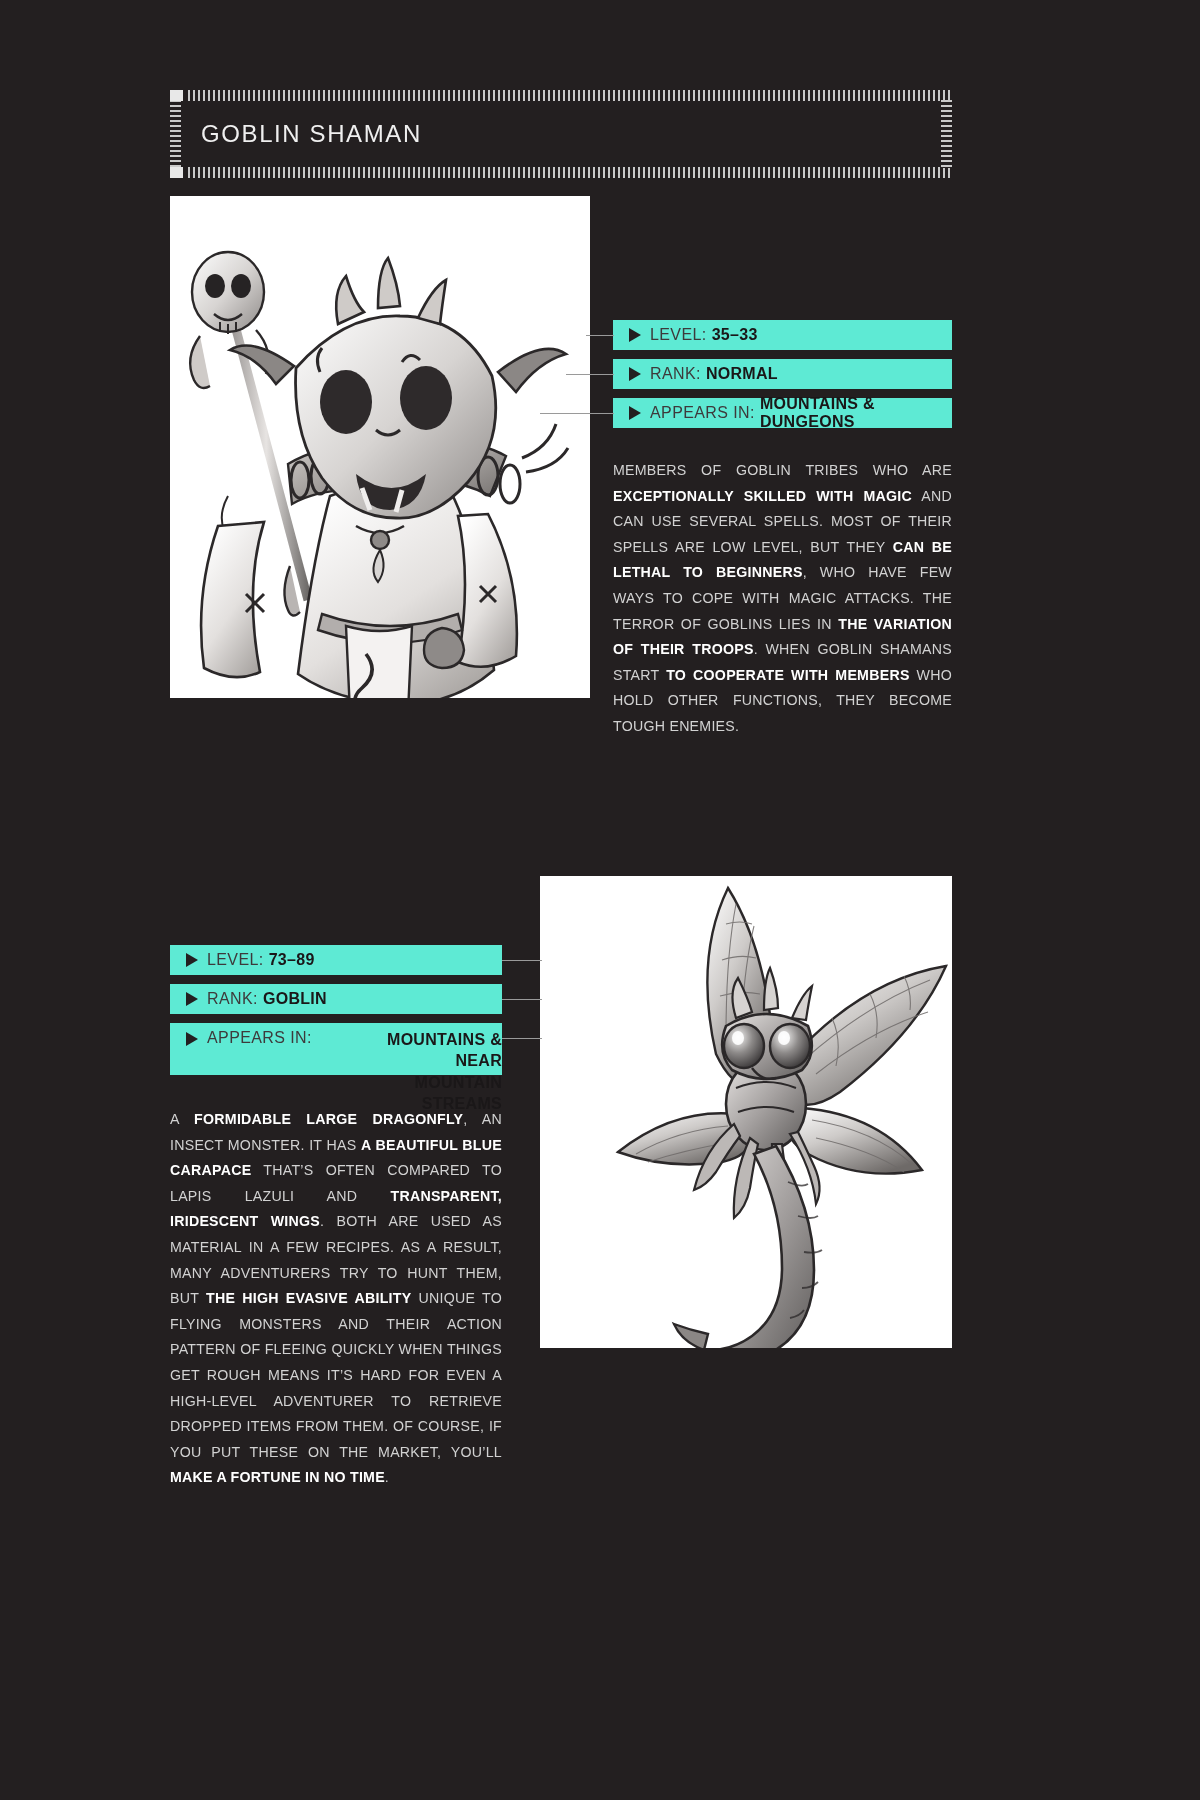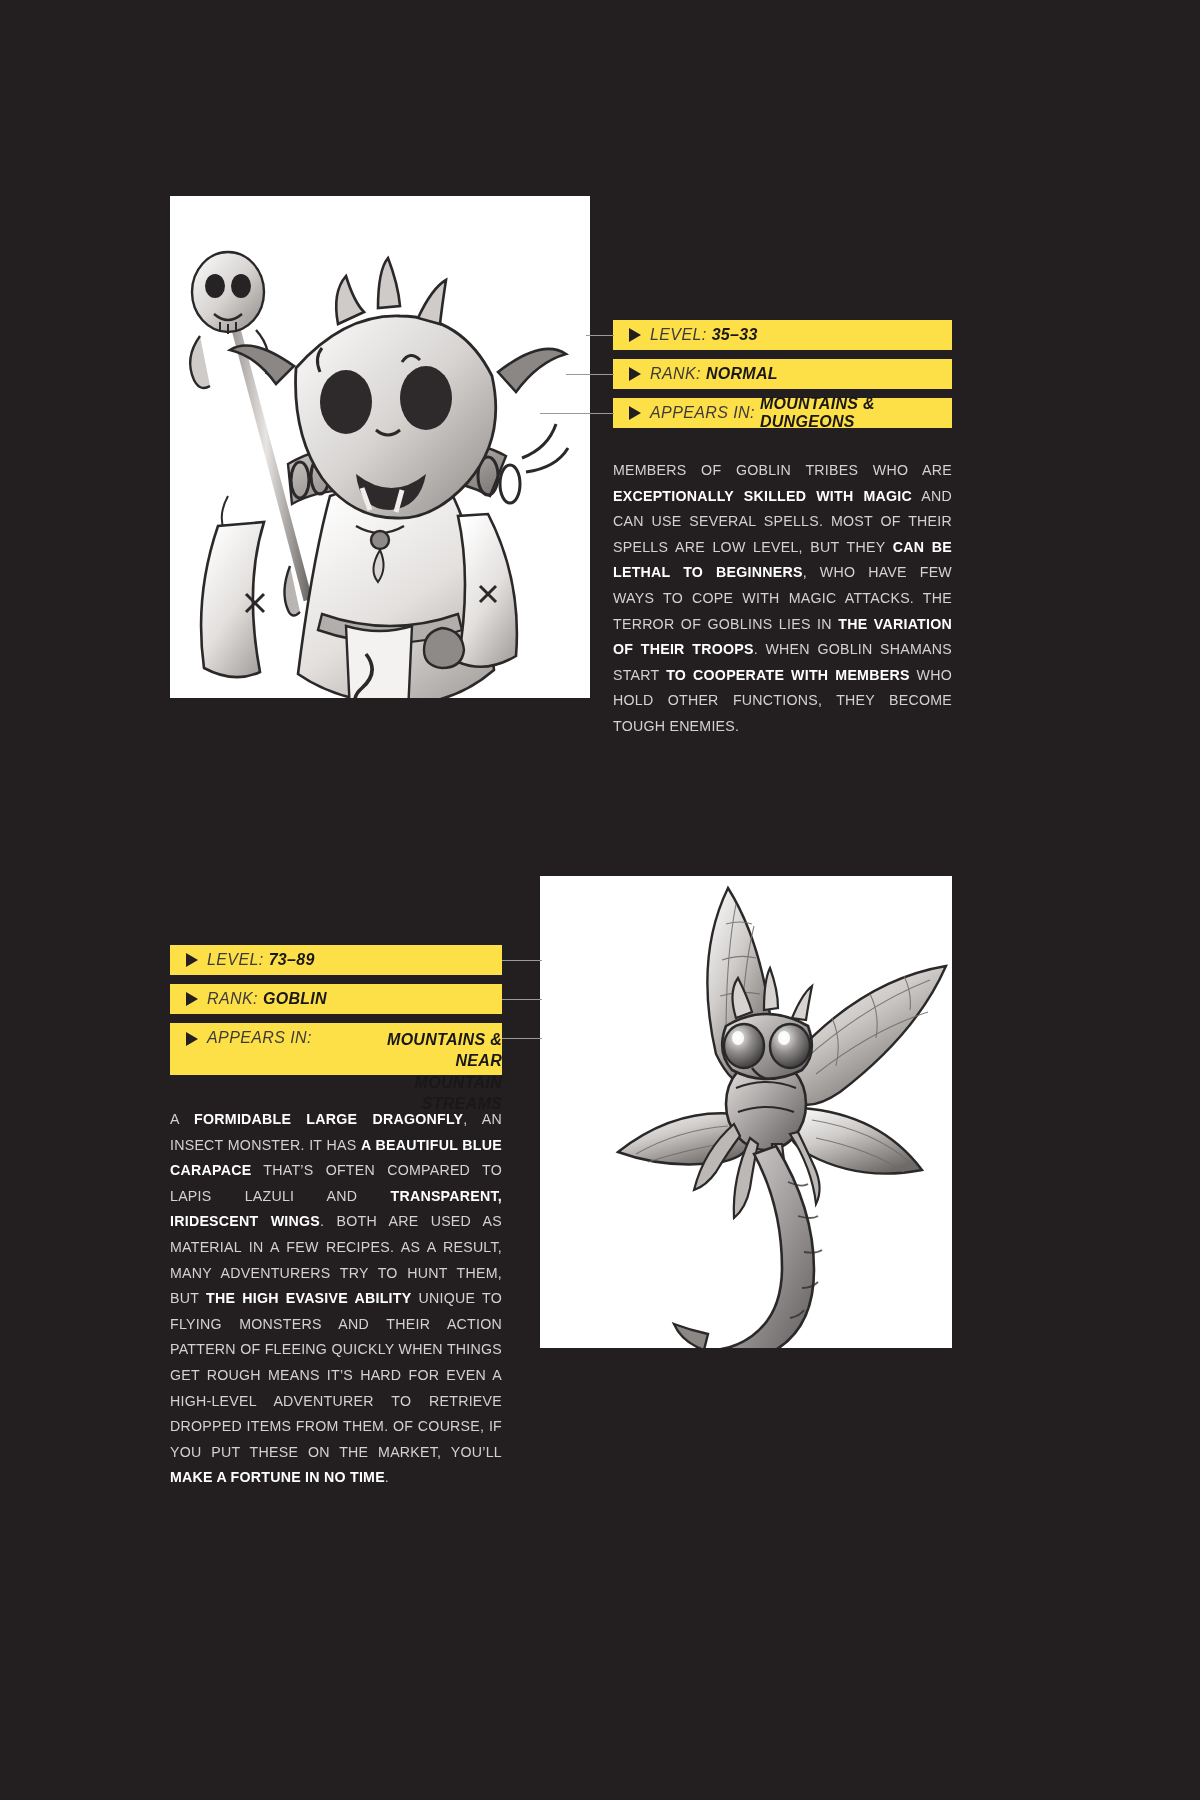--- a/index.html
+++ b/index.html
@@ -104,27 +104,26 @@
 
   .art-svg { width: 100%; height: 100%; display: block; }
 
   
   .stats { position: absolute; }
   #stats-goblin { left: 613px; top: 320px; width: 339px; }
   #stats-lapis  { left: 170px; top: 205px; width: 332px; }
 
   .stat-bar {
     position: relative;
-    background: #fde047;
+    background: #5eead4;
     height: 30px;
     margin-bottom: 9px;
     display: flex;
     align-items: center;
     padding-left: 16px;
-    font-style: italic;
   }
   .stat-bar.two-line {
     height: 52px;
     align-items: flex-start;
     padding-top: 6px;
   }
 
   .tri {
     width: 0; height: 0;
     border-left: 12px solid #231f20;
@@ -176,20 +175,29 @@
   #desc-lapis  { left: 170px; top: 367px; width: 332px; }
   .desc b { color: #ffffff; font-weight: 700; }
 </style>
 </head>
 <body>
 
 <div class="page">
 
   <div class="entry" id="entry-goblin">
 
+    <div class="title-frame">
+      <div class="rule-h top"></div>
+      <div class="rule-h bottom"></div>
+      <div class="rule-v"></div>
+      <div class="rule-v-right"></div>
+      <div class="corner-sq top"></div>
+      <div class="corner-sq bottom"></div>
+      <div class="monster-name">GOBLIN SHAMAN</div>
+    </div>
 
     <div class="art-plate" id="art-goblin">
       <svg class="art-svg" viewBox="0 0 420 502" preserveAspectRatio="xMidYMid meet">
         <defs>
           <linearGradient id="gsk" x1="0" y1="0" x2="1" y2="1">
             <stop offset="0" stop-color="#fdfdfd"></stop>
               <stop offset="0.5" stop-color="#d7d4d2"></stop>
             <stop offset="1" stop-color="#8e8a88"></stop>
           </linearGradient>
           <linearGradient id="grobe" x1="0.2" y1="0" x2="0.8" y2="1">

